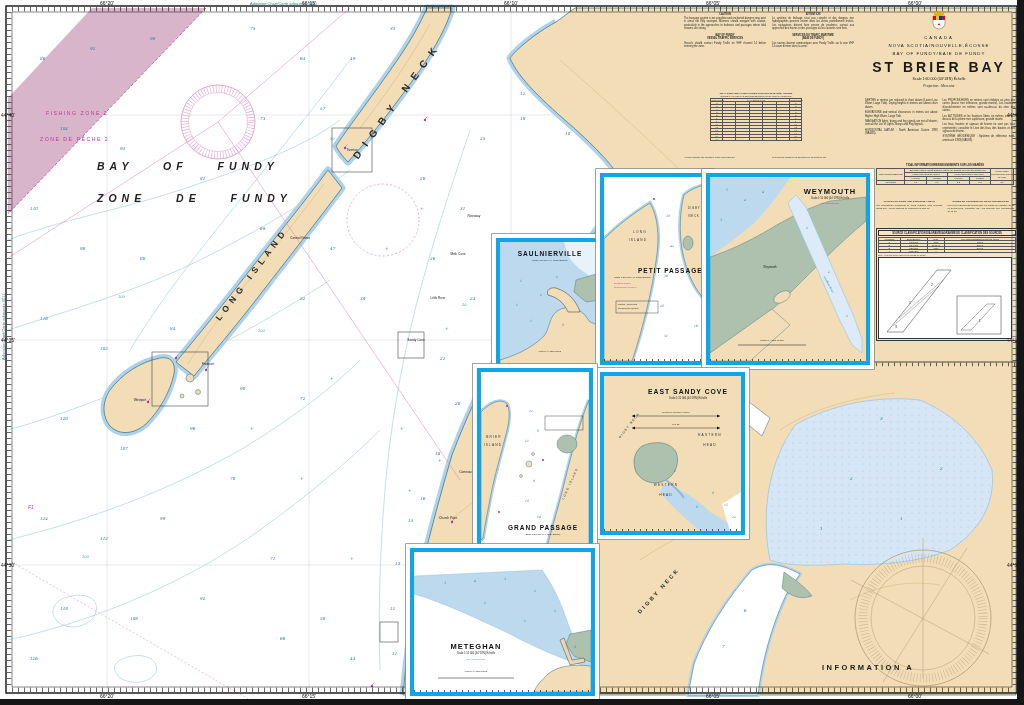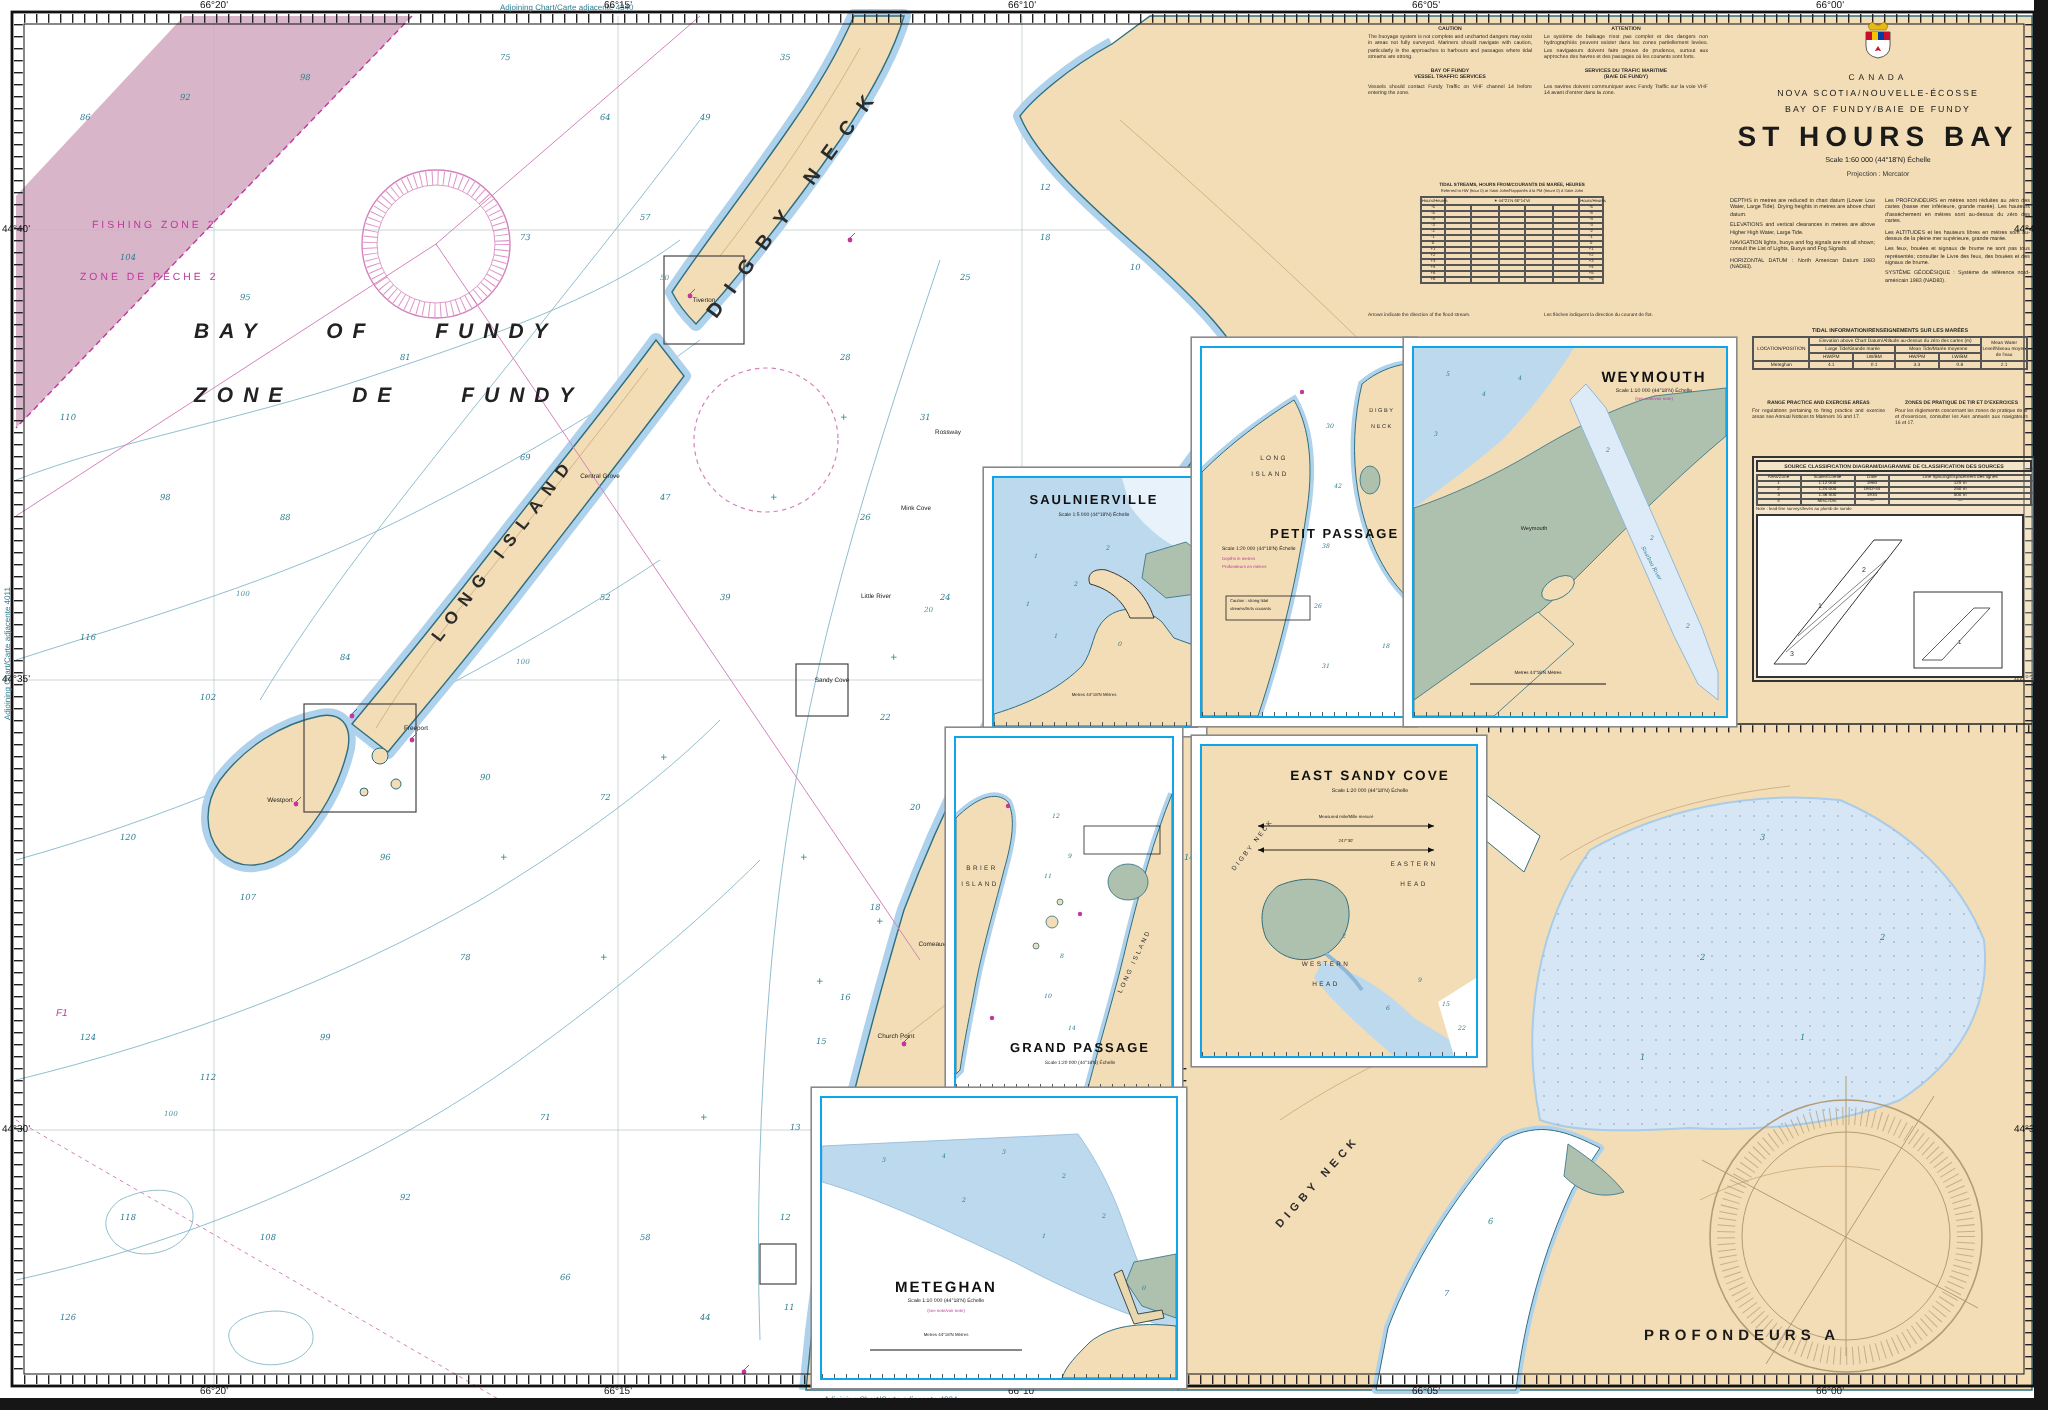--- a/index.html
+++ b/index.html
@@ -19,21 +19,21 @@
   .ins-geo-s{font:2.8px "Liberation Sans",sans-serif;fill:#333;letter-spacing:.8px;text-anchor:middle}
   .riv{font:italic 2.6px "DejaVu Serif",serif;fill:#2e7f93;text-anchor:middle}
   
   .lbl{position:absolute;white-space:nowrap;color:#1a1a1a}
   .pn{position:absolute;font-size:3.2px;color:#222;white-space:nowrap;transform:translate(-50%,-50%)}
   .mg{position:absolute;font-size:5px;color:#111;white-space:nowrap;transform:translate(-50%,-50%)}
   .teal{color:#2e7f93}.mag{color:#c2369e}
   .bayline{font:italic 600 10.5px "Liberation Sans",sans-serif;letter-spacing:5px;word-spacing:22px;color:#222}
   .fish{font-size:5.2px;letter-spacing:1.5px;color:#c2369e}
   
-  .inset{position:absolute;background:#fff;border:1px solid #0ea5e9;
+  .inset{position:absolute;background:#fff;border:4px solid #0ea5e9;
          box-shadow:0 0 0 4px #fff,0 0 0 4.8px #8a8a8a;}
   .inset:before,.inset:after{content:"";position:absolute;left:0;right:0;height:2.4px;
      background:repeating-linear-gradient(90deg,#333 0 .6px,transparent .6px 6px);opacity:.8;pointer-events:none}
   .inset:before{top:0}.inset:after{bottom:0}
   .inset svg{position:absolute;left:0;top:0}
   .ins-title{position:absolute;font-weight:bold;color:#111;letter-spacing:1px;transform:translateX(-50%);text-align:center;white-space:nowrap}
   .ins-sub{position:absolute;color:#222;transform:translateX(-50%);text-align:center;white-space:nowrap}
   .ins-mag{position:absolute;color:#c2369e;transform:translateX(-50%);text-align:center;white-space:nowrap}
   
   .noteblock{position:absolute;color:#2a2a2a;text-align:justify}
@@ -272,21 +272,21 @@
       <rect x="7" y="12" width="4.4" height="675" fill="url(#tkv)"></rect>
       <rect x="1012.6" y="12" width="4.4" height="675" fill="url(#tkv)"></rect>
     </g>
   </svg>
 
   <div class="lbl bayline" style="left:97px;top:160px;">BAY OF FUNDY</div>
   <div class="lbl bayline" style="left:97px;top:192px;">ZONE DE FUNDY</div>
   <div class="lbl fish" style="left:46px;top:110px;">FISHING ZONE 2</div>
   <div class="lbl fish" style="left:40px;top:136px;">ZONE DE PÊCHE 2</div>
   <div class="lbl mag" style="left:28px;top:504px;font-size:5px;font-style:italic;">F1</div>
-  <div class="lbl" style="left:822px;top:663px;font-size:7.5px;font-weight:bold;letter-spacing:2.5px;">PROFONDEURS A</div>
+  <div class="lbl" style="left:822px;top:663px;font-size:7.5px;font-weight:bold;letter-spacing:2.5px;">INFORMATION A</div>
   <div class="lbl teal" style="left:250px;top:1px;font-size:4px;">Adjoining Chart/Carte adjacente 4340</div>
   <div class="lbl teal" style="left:412px;top:697px;font-size:4px;">Adjoining Chart/Carte adjacente 4324</div>
   <div class="lbl teal" style="left:1px;top:360px;font-size:4px;transform:rotate(-90deg);transform-origin:left top;">Adjoining Chart/Carte adjacente 4011</div>
   <div id="margins">
       <span class="mg" style="left: 107px; top: 3px;">66°20'</span>
       <span class="mg" style="left: 309px; top: 3px;">66°15'</span>
       <span class="mg" style="left: 511px; top: 3px;">66°10'</span>
       <span class="mg" style="left: 713px; top: 3px;">66°05'</span>
       <span class="mg" style="left: 915px; top: 3px;">66°00'</span>
       <span class="mg" style="left: 107px; top: 696px;">66°20'</span>
@@ -320,21 +320,21 @@
       <path d="M3,6 h12 v7 q0,5 -6,6 q-6,-1 -6,-6 Z" fill="#fff" stroke="#333" stroke-width="0.4"></path>
       <rect x="3" y="6" width="3" height="4" fill="#c8102e"></rect>
         <rect x="6" y="6" width="3" height="4" fill="#f3c300"></rect>
       <rect x="9" y="6" width="3" height="4" fill="#003da5"></rect>
         <rect x="12" y="6" width="3" height="4" fill="#c8102e"></rect>
       <path d="M9,13 l1.6,2.6 l-1.6,-0.5 l-1.6,0.5 Z" fill="#c8102e"></path>
     </svg>
     <div style="font-size:4.2px;letter-spacing:2px;margin-top:1px;">CANADA</div>
     <div style="font-size:4.4px;letter-spacing:1px;margin-top:3px;">NOVA SCOTIA/NOUVELLE-ÉCOSSE</div>
     <div style="font-size:4.4px;letter-spacing:1px;margin-top:2.5px;">BAY OF FUNDY/BAIE DE FUNDY</div>
-    <div style="font-size:14px;font-weight:bold;letter-spacing:3px;margin-top:3px;">ST HOURS BAY</div>
+    <div style="font-size:14px;font-weight:bold;letter-spacing:3px;margin-top:3px;">ST BRIER BAY</div>
     <div style="font-size:3.6px;margin-top:2.5px;">Scale 1:60 000 (44°18'N) Échelle</div>
     <div style="font-size:3.4px;margin-top:2.5px;color:#333;">Projection : Mercator</div>
   </div>
 
   <div class="noteblock" style="left:865px;top:99px;width:150px;font-size:2.7px;line-height:1.25;column-count:2;column-gap:5px;">
     <p>DEPTHS in metres are reduced to chart datum (Lower Low Water, Large Tide). Drying heights in metres are above chart datum.</p>
       <p>ELEVATIONS and vertical clearances in metres are above Higher High Water, Large Tide.</p>
     <p>NAVIGATION lights, buoys and fog signals are not all shown; consult the List of Lights, Buoys and Fog Signals.</p>
       <p>HORIZONTAL DATUM : North American Datum 1983 (NAD83).</p>
     <p>Les PROFONDEURS en mètres sont réduites au zéro des cartes (basse mer inférieure, grande marée). Les hauteurs d'assèchement en mètres sont au-dessus du zéro des cartes.</p>

